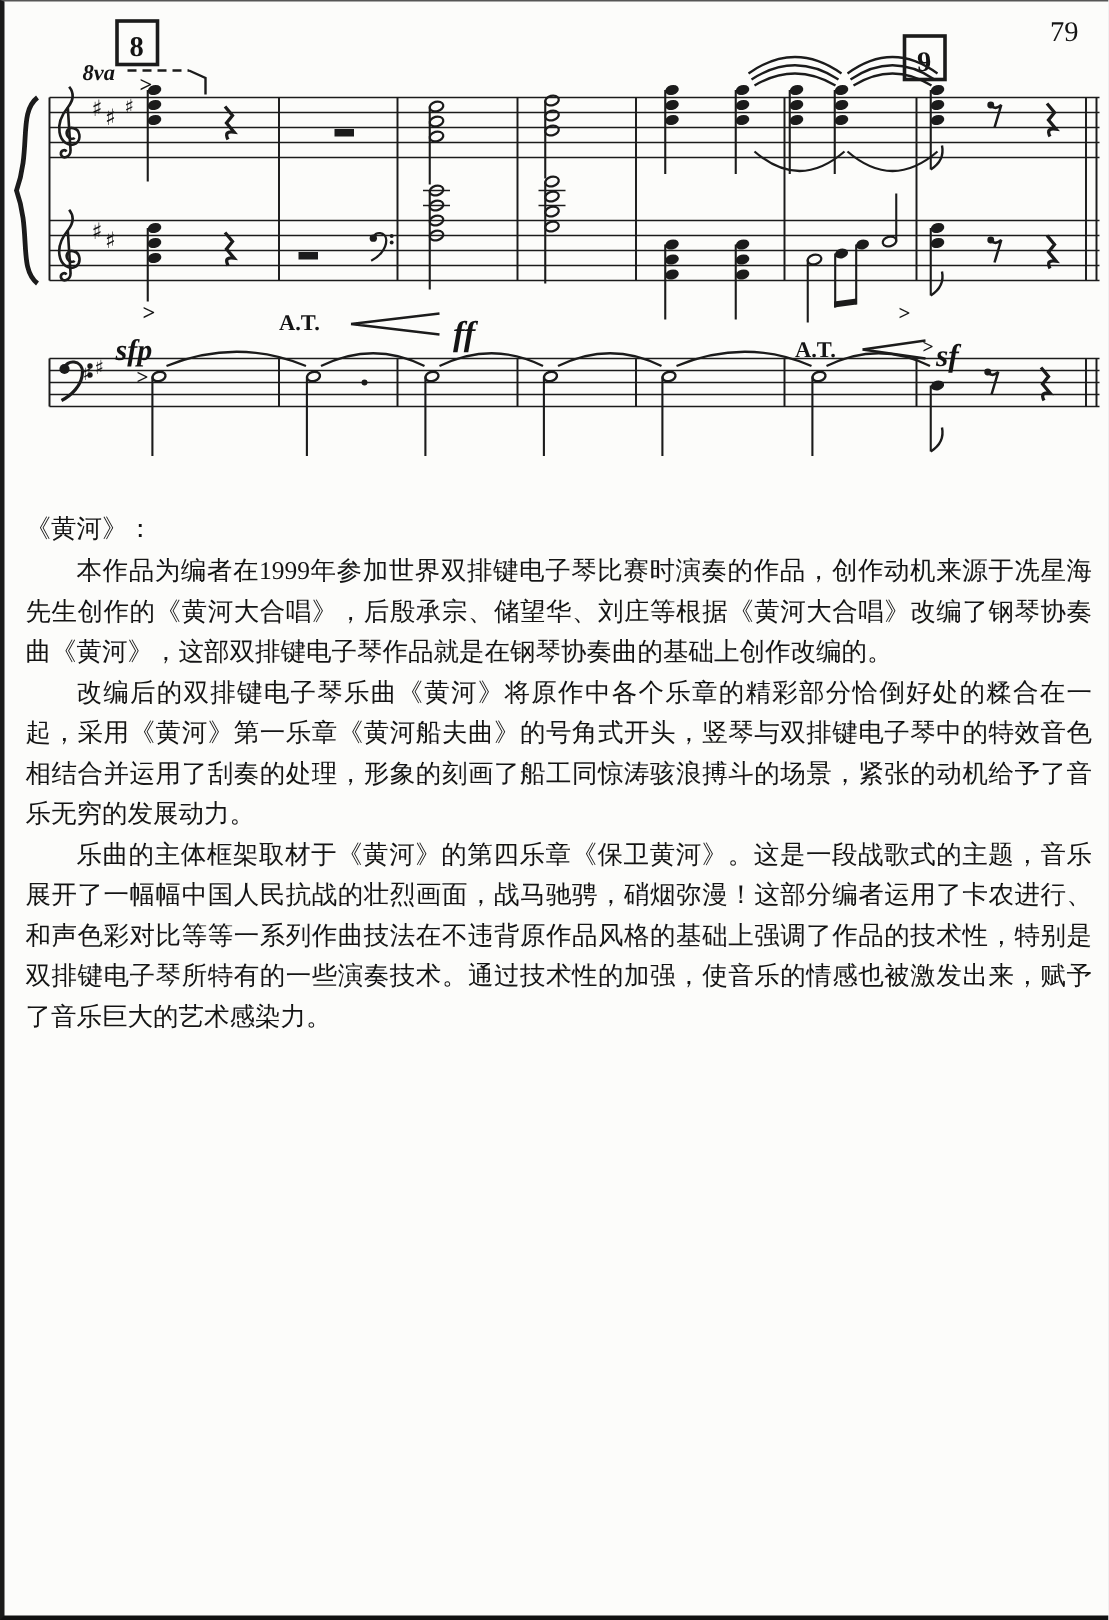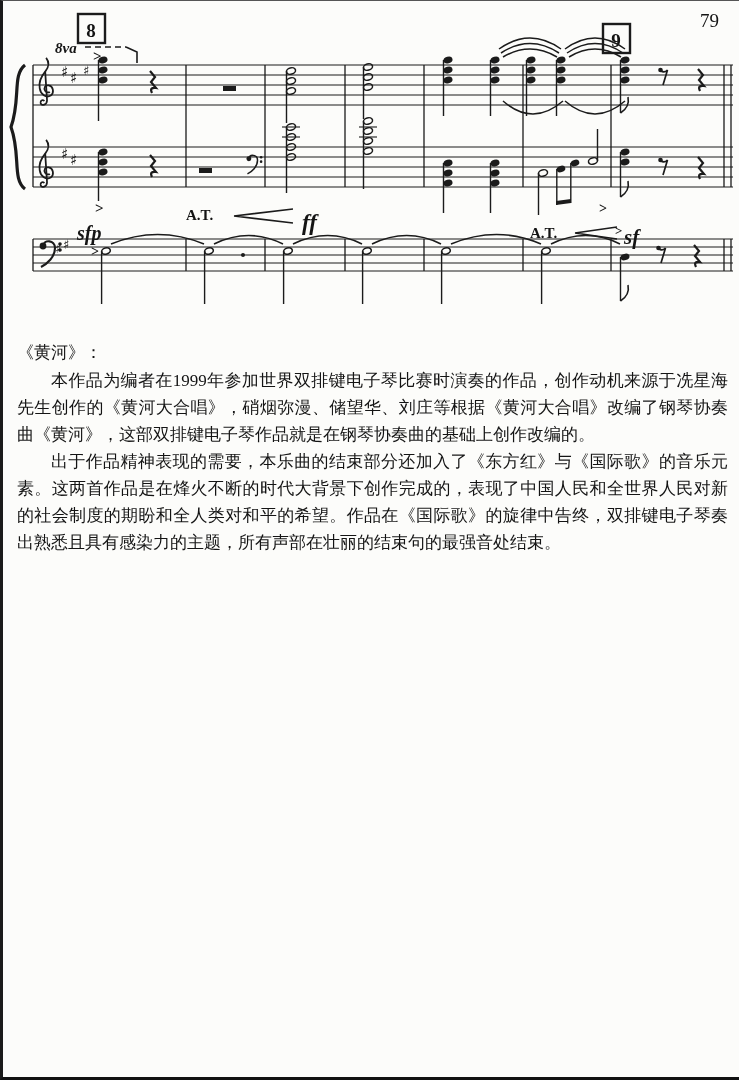--- a/index.html
+++ b/index.html
@@ -290,17 +290,18 @@
       <path d="M617.5 300 Q627 294 625 284" fill="none" stroke="#1b1b1b" stroke-width="1.6"></path>
       <text x="612" y="234" font-size="13" class="mark">&gt;</text>
       <use href="#erest" transform="translate(653,244)"></use>
       <use href="#qrest" transform="translate(690,244)"></use>
     </g>
   </svg>
   </div>
 
   <div class="article">
     <div class="title">《黄河》：</div>
-    <p>本作品为编者在1999年参加世界双排键电子琴比赛时演奏的作品，创作动机来源于冼星海先生创作的《黄河大合唱》，硝烟弥漫、储望华、刘庄等根据《黄河大合唱》改编了钢琴协奏曲《黄河》，这部双排键电子琴作品就是在钢琴协奏曲的基础上创作改编的。</p>
-    <p>出于作品精神表现的需要，本乐曲的结束部分还加入了《东方红》与《国际歌》的音乐元素。这两首作品是在烽火不断的时代大背景下创作完成的，表现了中国人民和全世界人民对新的社会制度的期盼和全人类对和平的希望。作品在《国际歌》的旋律中告终，双排键电子琴奏出熟悉且具有感染力的主题，所有声部在壮丽的结束句的最强音处结束。</p>
+    <p>本作品为编者在1999年参加世界双排键电子琴比赛时演奏的作品，创作动机来源于冼星海先生创作的《黄河大合唱》，后殷承宗、储望华、刘庄等根据《黄河大合唱》改编了钢琴协奏曲《黄河》，这部双排键电子琴作品就是在钢琴协奏曲的基础上创作改编的。</p>
+    <p>改编后的双排键电子琴乐曲《黄河》将原作中各个乐章的精彩部分恰倒好处的糅合在一起，采用《黄河》第一乐章《黄河船夫曲》的号角式开头，竖琴与双排键电子琴中的特效音色相结合并运用了刮奏的处理，形象的刻画了船工同惊涛骇浪搏斗的场景，紧张的动机给予了音乐无穷的发展动力。</p>
+    <p>乐曲的主体框架取材于《黄河》的第四乐章《保卫黄河》。这是一段战歌式的主题，音乐展开了一幅幅中国人民抗战的壮烈画面，战马驰骋，硝烟弥漫！这部分编者运用了卡农进行、和声色彩对比等等一系列作曲技法在不违背原作品风格的基础上强调了作品的技术性，特别是双排键电子琴所特有的一些演奏技术。通过技术性的加强，使音乐的情感也被激发出来，赋予了音乐巨大的艺术感染力。</p>
   </div>
 
 </div>
 
 </body></html>

